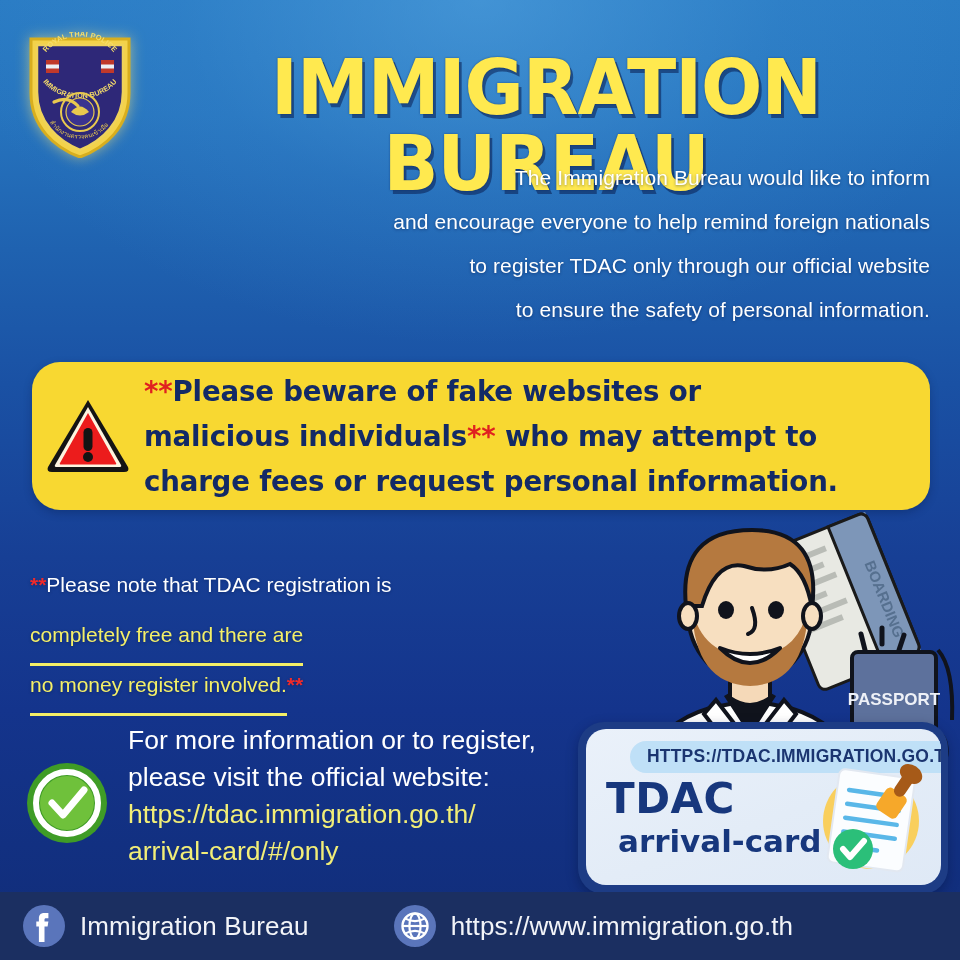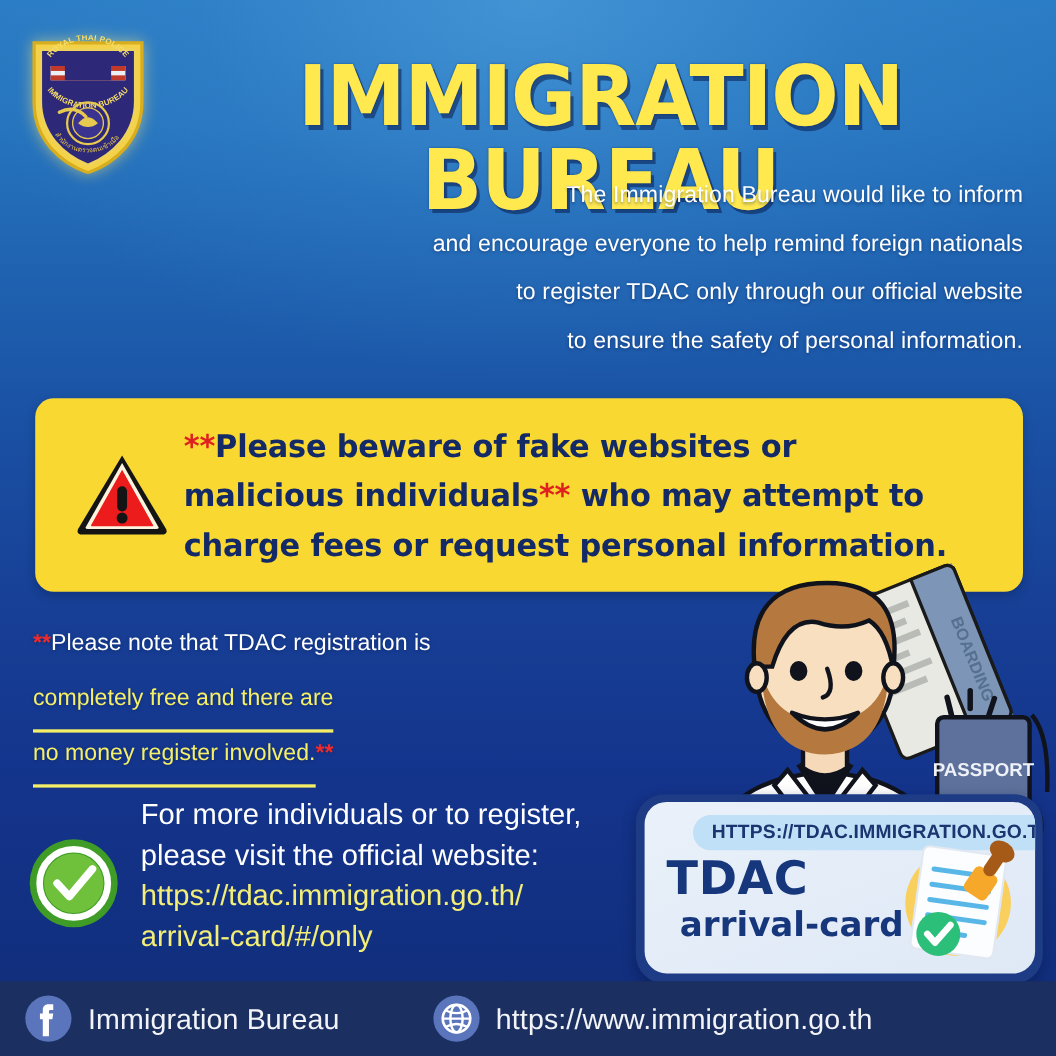--- a/index.html
+++ b/index.html
@@ -33,24 +33,24 @@
   .intro{
     position:absolute;left:30px;top:156px;width:900px;
     text-align:right;color:#ffffff;
     font-size:21px;line-height:44px;font-weight:400;letter-spacing:.1px;
     text-shadow:0 1px 3px rgba(5,25,70,.45);
   }
   .intro div{white-space:nowrap;}
 
   
   .warn{
-    position:absolute;left:32px;top:362px;width:898px;height:176px;
-    background:#f8d831;border-radius:17px;
+    position:absolute;left:32px;top:362px;width:898px;height:148px;
+    background:#f8d831;border-radius:28px;
     box-shadow:0 3px 9px rgba(0,20,60,.28);
-    display:flex;align-items:center;padding-left:23px;
+    display:flex;align-items:center;
   }
   .warn-icon{flex:0 0 112px;display:flex;justify-content:center;align-items:center;}
   .warn-icon svg{display:block;}
   .warn-text{
     flex:1;padding-right:20px;
     color:#132a66;font-weight:900;font-size:28.5px;line-height:45px;
     letter-spacing:-.2px;
     font-family:"DejaVu Sans","Liberation Sans",sans-serif;
     transform:scaleX(.97);transform-origin:left center;
   }
@@ -199,21 +199,21 @@
   <div class="cta">
     <div class="cta-check">
       <svg width="82" height="82" viewBox="0 0 82 82">
         <circle cx="41" cy="41" r="40" fill="#3f9c26"></circle>
         <circle cx="41" cy="41" r="31" fill="none" stroke="#ffffff" stroke-width="6"></circle>
         <circle cx="41" cy="41" r="27" fill="#6fc13b"></circle>
         <path d="M26 41 L37 53 L58 28" fill="none" stroke="#ffffff" stroke-width="7" stroke-linecap="round" stroke-linejoin="round"></path>
       </svg>
     </div>
     <div class="cta-text">
-      <div>For more individuals or to register,</div>
+      <div>For more information or to register,</div>
       <div>please visit the official website:</div>
       <div class="url">https://tdac.immigration.go.th/</div>
       <div class="url">arrival-card/#/only</div>
     </div>
   </div>
 
   <div class="person">
     <svg width="340" height="300" viewBox="0 0 340 300">
 
       <g transform="rotate(-22 210 80)">

